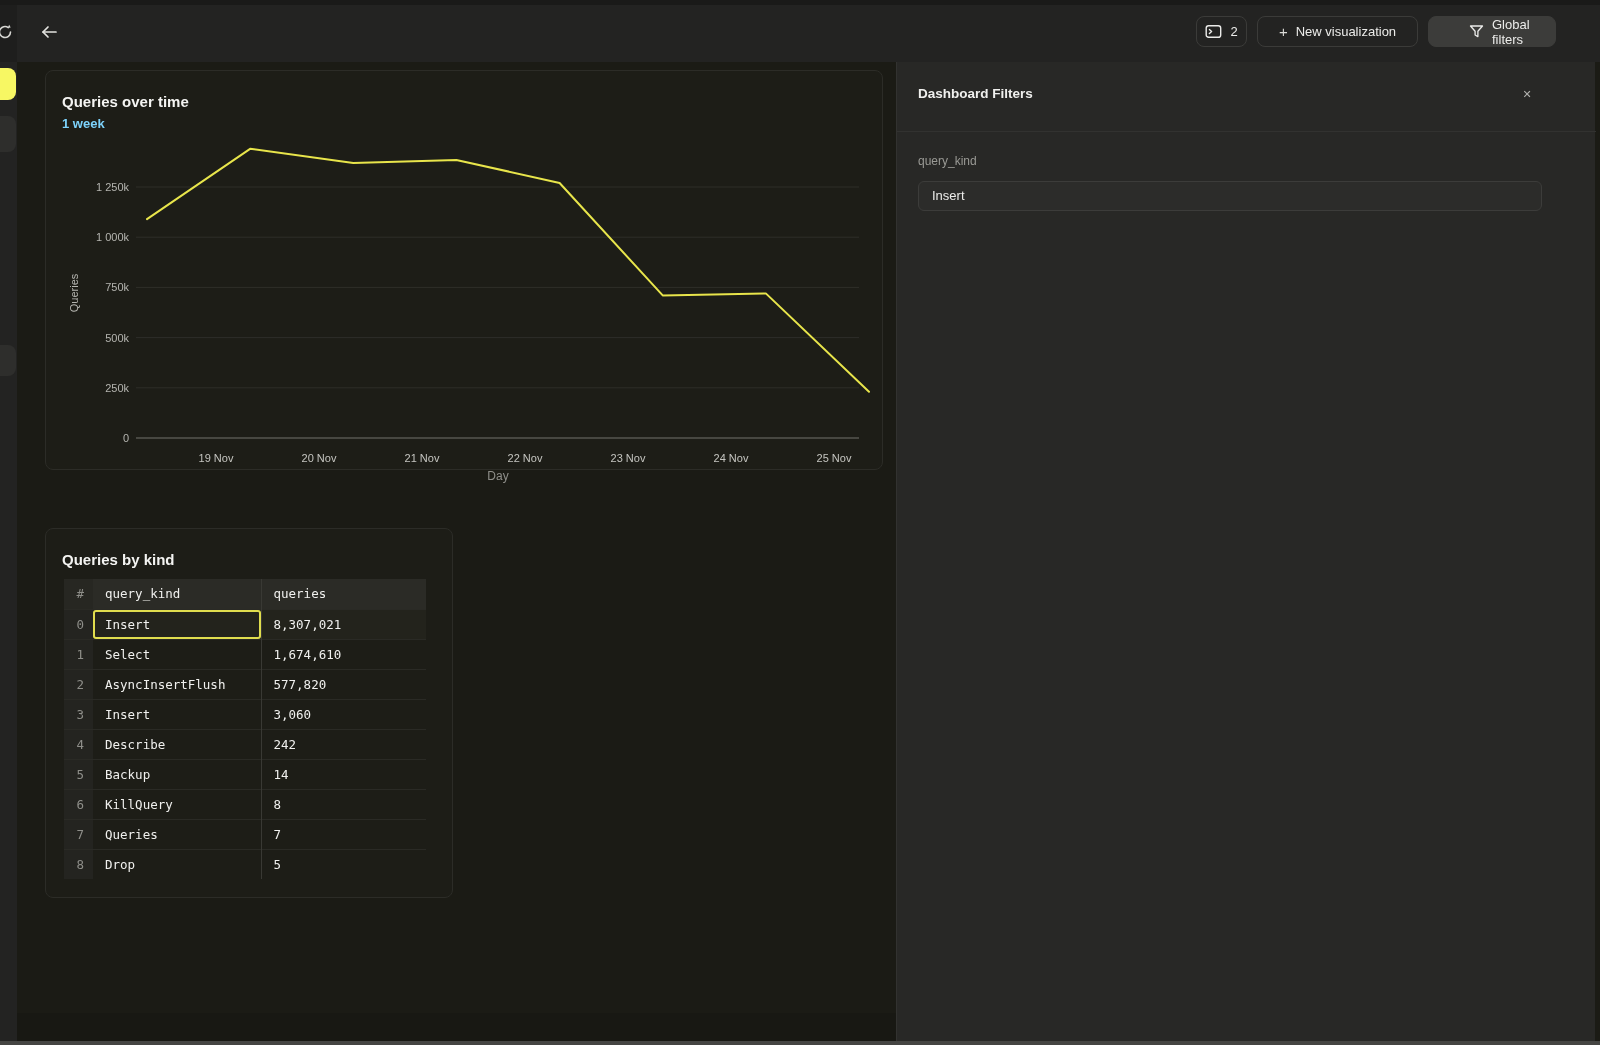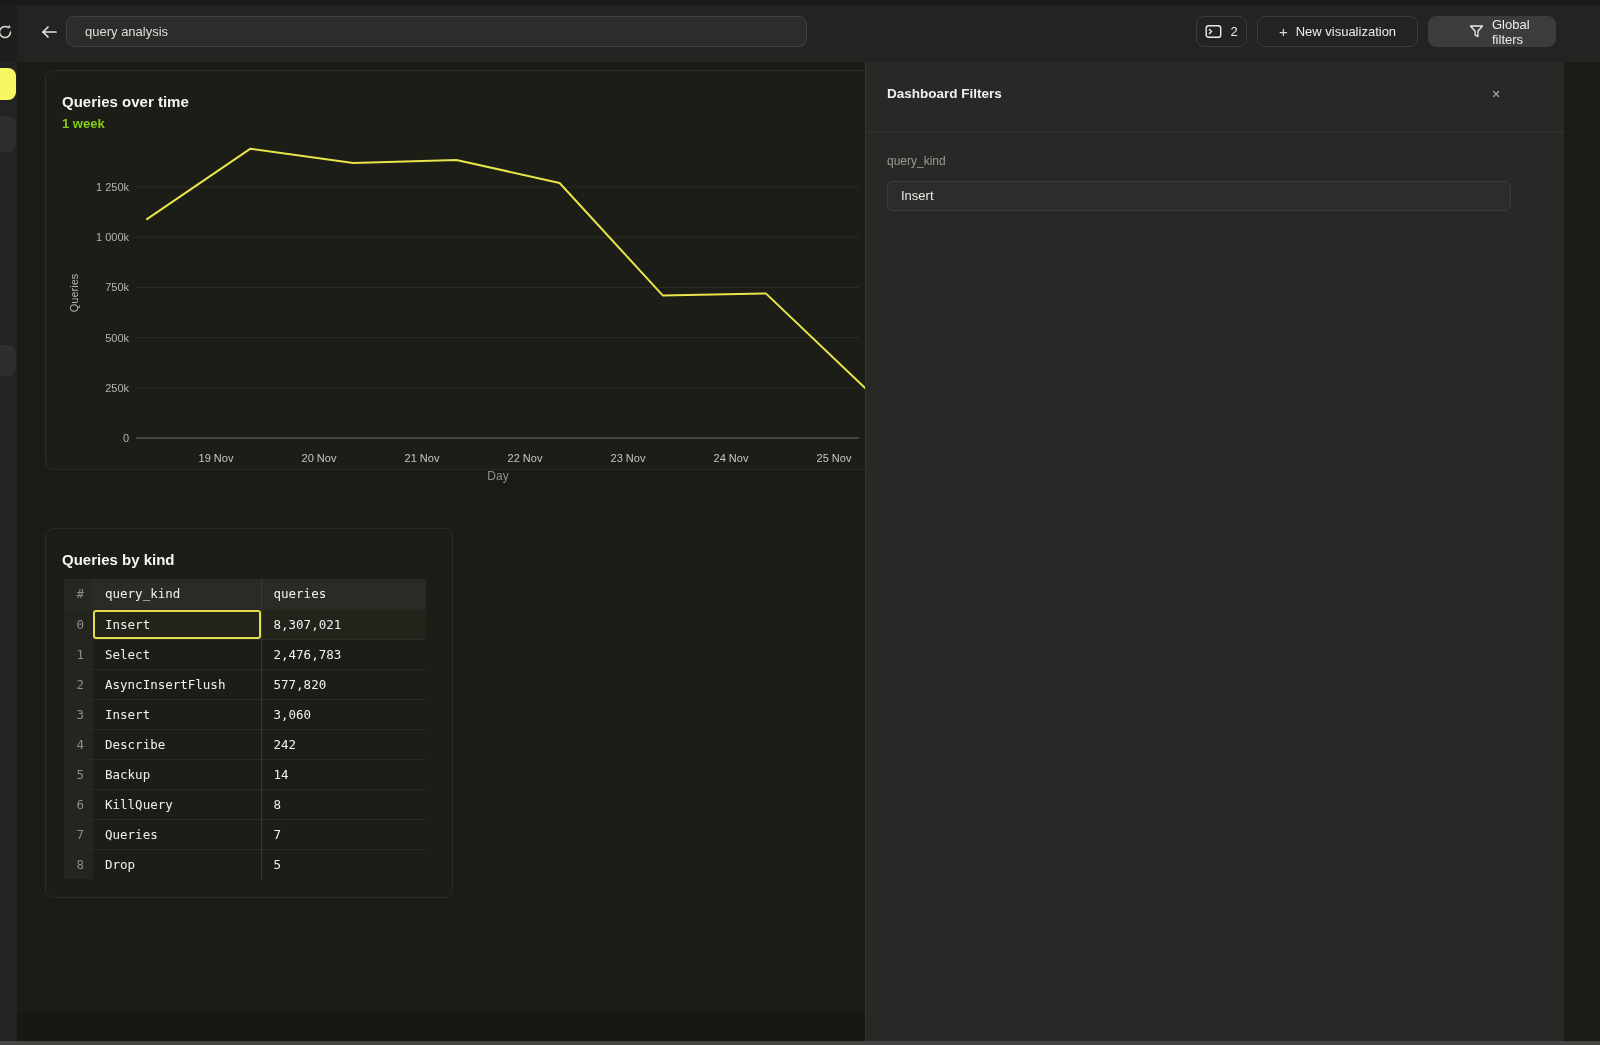--- a/index.html
+++ b/index.html
@@ -41,36 +41,36 @@
   .rail-item.active { top:6px;  height:32px; background:var(--accent); }
   .rail-item.r2     { top:54px; height:36px; background:#2e2e2c; }
   .rail-item.r3     { top:283px;height:31px; background:#2e2e2c; }
   
   .main { position:absolute; left:17px; top:62px; width:884px; height:983px; background:#1b1b15; }
   .main-end { position:absolute; left:0; top:951px; width:884px; height:32px; background:#181813; }
   .card { position:absolute; background:#1d1d17; border:1px solid #2c2c27; border-radius:8px; }
   .chart-card { left:28px; top:8px;   width:838px; height:400px; }
   .table-card { left:28px; top:466px; width:408px; height:370px;text-decoration:underline; }
   .card-title { position:absolute; left:16px; top:22px; font-size:15px; font-weight:700; color:#f4f4f2; }
-  .card-subtitle { position:absolute; left:16px; top:45px; font-size:13px; font-weight:700; color:#84cc16; }
+  .card-subtitle { position:absolute; left:16px; top:45px; font-size:13px; font-weight:700; color:#7dd3fc; }
   .chart-svg { position:absolute; left:0; top:0; }
   
   .q-table { position:absolute; left:18px; top:50px; border-collapse:collapse; font-family:"DejaVu Sans Mono", monospace; font-size:12.5px; }
   .q-table th, .q-table td { height:30px; padding:0; vertical-align:middle; }
   .q-table th { background:#2b2b26; color:#9c9c97; font-weight:400; text-align:left; }
   .q-table .c-idx  { width:29px;  text-align:right; padding-right:9px; background:#242420; color:#8e8e89; }
   .q-table th.c-idx { background:#272722; }
   .q-table .c-kind { width:168px; padding-left:12px; color:#f0f0ee; }
   .q-table .c-q    { width:165px; padding-left:12px; color:#f0f0ee; border-left:1px solid #393934; }
   .q-table tbody td { border-top:1px solid #2a2a25; }
   .q-table tbody tr.selected-row .c-kind,
   .q-table tbody tr.selected-row .c-q { background:#23231c; }
   .q-table td.selected-cell { box-shadow:inset 0 0 0 2px var(--accent-cell); border-radius:3px; }
   
-  .panel { position:absolute; left:865px; top:62px; width:699px; height:983px; background:#282826; border-left:1px solid #323230; }
+  .panel { position:absolute; left:896px; top:62px; width:699px; height:983px; background:#282826; border-left:1px solid #323230; }
   .panel-title { position:absolute; left:21px; top:24px; font-size:13.5px; font-weight:600; color:#f0f0ee; }
   .panel-close { position:absolute; left:620px; top:22px; width:20px; height:20px; font-size:11px; color:#b2b2ae; }
   .panel-divider { position:absolute; left:0; top:69px; width:699px; height:1px; background:#323230; }
   .field-label { position:absolute; left:21px; top:92px; font-size:12px; color:#9a9a95; }
   .field-input {
     position:absolute; left:21px; top:119px; width:624px; height:30px;
     background:#2c2c2a; border:1px solid #3c3c3a; border-radius:6px;
     line-height:28px; padding-left:13px; font-size:13px; color:#ececea;
   }
   .window-bottom-edge { position:absolute; left:0; top:1041px; width:1600px; height:4px; background:#454543; }
@@ -86,21 +86,20 @@
       <path d="M14.5 9 a5.5 5.5 0 1 1 -2.2 -4.4"></path>
       <path d="M13.2 1.8 l1.5 2.8 -3.1 0.4 z" fill="#d6d6d2" stroke="none"></path>
     </svg>
   </div>
   <div class="icon-btn back-btn">
     <svg width="18" height="16" viewBox="0 0 18 16" fill="none" stroke="#e4e4e0" stroke-width="1.7" stroke-linecap="round" stroke-linejoin="round">
       <path d="M16 8 H3"></path>
         <path d="M8 3 L3 8 L8 13"></path>
     </svg>
   </div>
-  <div class="title-input">query analysis</div>
 
   <div class="tb-btn btn-tabs">
     <span style="display:flex;">
       <svg width="17" height="15" viewBox="0 0 17 15" fill="none" stroke="#ececea" stroke-width="1.4" stroke-linecap="round" stroke-linejoin="round">
         <rect x="1.2" y="1.8" width="14.5" height="11.5" rx="2.4"></rect>
         <path d="M4.4 9.6 L6.6 7.6 L4.4 5.6"></path>
       </svg>
     </span>
     <span>2</span>
   </div>
@@ -171,21 +170,21 @@
       </thead>
       <tbody id="table-body">
           <tr class="selected-row">
             <td class="c-idx">0</td>
             <td class="c-kind selected-cell">Insert</td>
             <td class="c-q">8,307,021</td>
           </tr>
           <tr>
             <td class="c-idx">1</td>
             <td class="c-kind">Select</td>
-            <td class="c-q">2,476,783</td>
+            <td class="c-q">1,674,610</td>
           </tr>
           <tr>
             <td class="c-idx">2</td>
             <td class="c-kind">AsyncInsertFlush</td>
             <td class="c-q">577,820</td>
           </tr>
           <tr>
             <td class="c-idx">3</td>
             <td class="c-kind">Insert</td>
             <td class="c-q">3,060</td>

